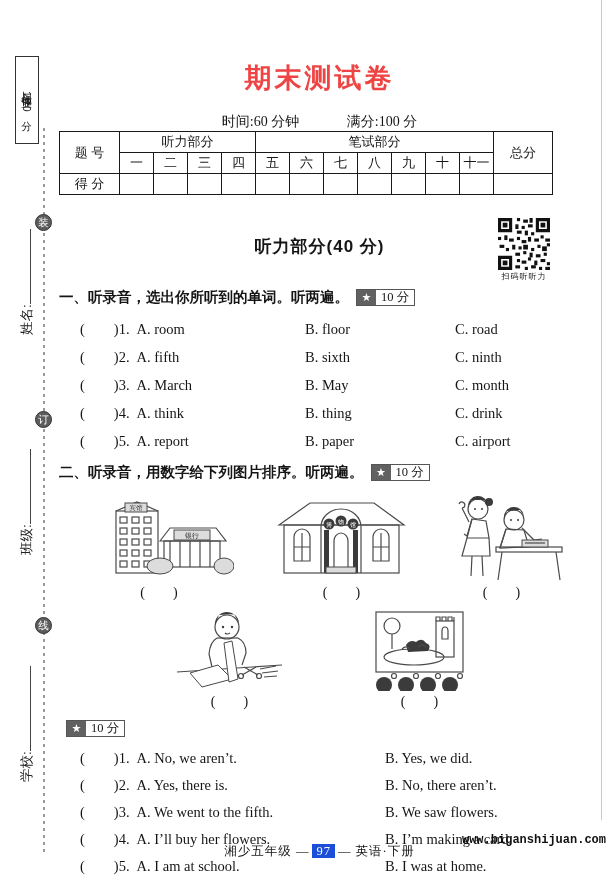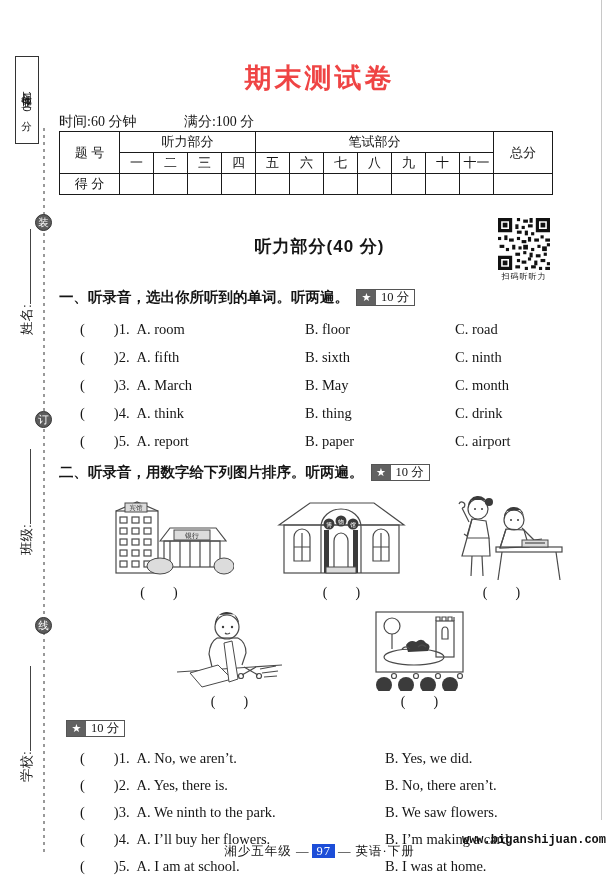--- a/index.html
+++ b/index.html
@@ -36,21 +36,21 @@
   }
   .fline { display:inline-block; width:75px; height:1em; border-bottom:1.2px solid #444; vertical-align:baseline; }
   .right-rule { position:absolute; left:601px; top:0; width:1px; height:820px; background:#c8c8c8; }
 
   
   .content { position:absolute; left:59px; top:38px; width:521px; }
   .title {
     text-align:center; font-size:27px; font-weight:bold; letter-spacing:3px;
     font-family:"Liberation Sans", sans-serif; margin-top:22px; color:#ef4444;
   }
-  .info-line { margin-top:17px; text-align:left; font-size:14px; }
+  .info-line { margin-top:17px; text-align:center; font-size:14px; }
   .info-line .gap { margin-right:44px; }
 
   table.score {
     border-collapse:collapse; table-layout:fixed; width:493px;
     text-align:center; font-size:13px; font-family:"Liberation Sans", sans-serif;
   }
   table.score td { border:1px solid #1a1a1a; height:21px; padding:0; font-weight:normal; }
 
   .listening-head {
     text-align:center; font-size:17px; font-weight:bold; letter-spacing:1px;
@@ -365,21 +365,21 @@
     <div class="qrows">
       <div class="qrow two">
         <span><span class="blank">(        )</span><span class="qnum">1.</span><span>A. No, we aren’t.</span></span>
         <span>B. Yes, we did.</span>
       </div>
       <div class="qrow two">
         <span><span class="blank">(        )</span><span class="qnum">2.</span><span>A. Yes, there is.</span></span>
         <span>B. No, there aren’t.</span>
       </div>
       <div class="qrow two">
-        <span><span class="blank">(        )</span><span class="qnum">3.</span><span>A. We ninth to the park.</span></span>
+        <span><span class="blank">(        )</span><span class="qnum">3.</span><span>A. We went to the fifth.</span></span>
         <span>B. We saw flowers.</span>
       </div>
       <div class="qrow two">
         <span><span class="blank">(        )</span><span class="qnum">4.</span><span>A. I’ll buy her flowers.</span></span>
         <span>B. I’m making a card.</span>
       </div>
       <div class="qrow two">
         <span><span class="blank">(        )</span><span class="qnum">5.</span><span>A. I am at school.</span></span>
         <span>B. I was at home.</span>
       </div>

